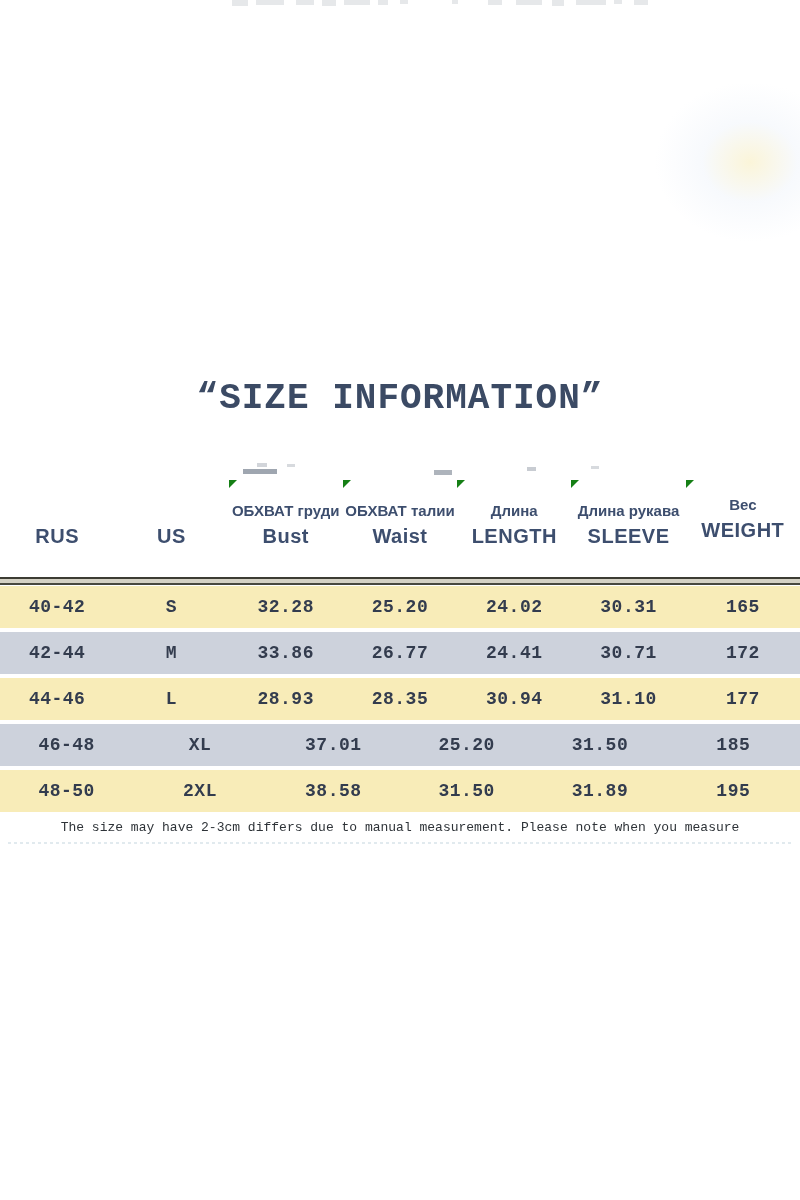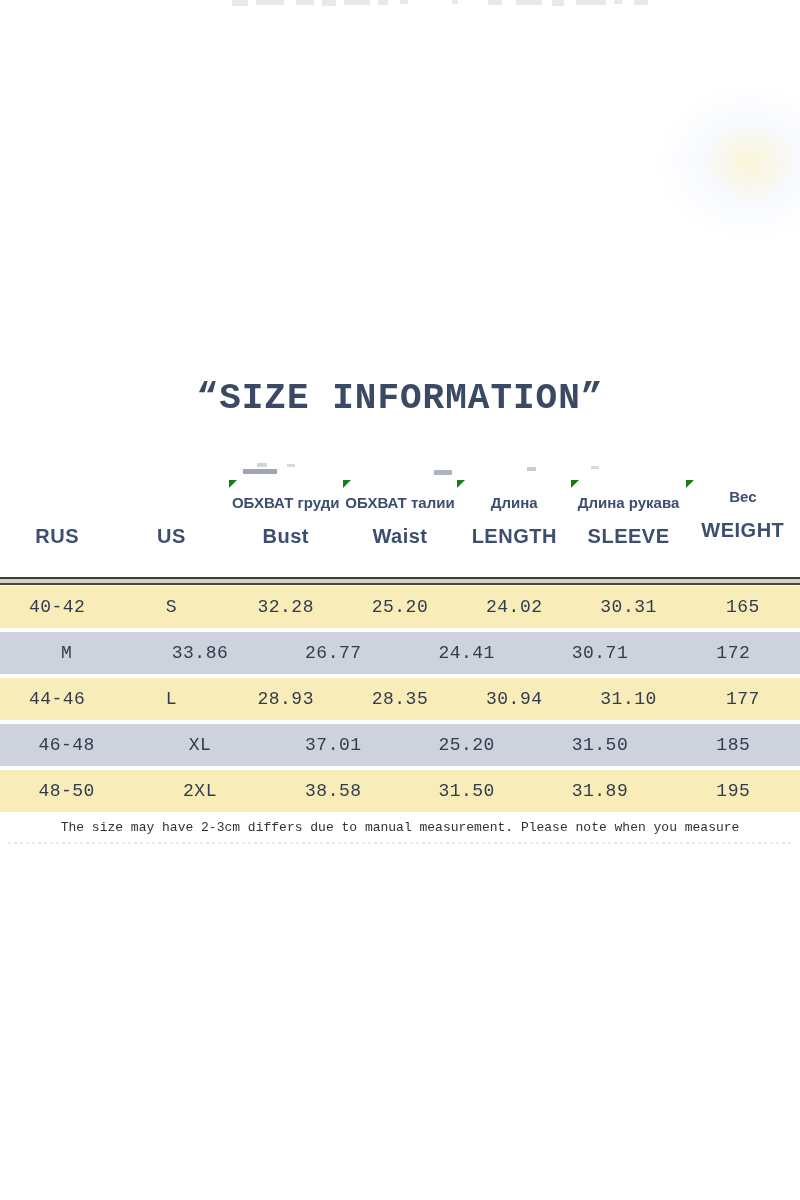--- a/index.html
+++ b/index.html
@@ -48,38 +48,38 @@
 
   .header-row{
     position:absolute;top:494px;left:0;width:100%;height:56px;
     display:flex;
   }
   .hcell{
     flex:1 1 0;display:flex;flex-direction:column;justify-content:flex-end;
     align-items:center;color:var(--header-text);text-align:center;
   }
   .hcell .ru{font-size:15px;font-weight:bold;line-height:22px;height:22px;white-space:nowrap;}
-  .hcell .en{font-size:20px;font-weight:bold;line-height:28px;height:28px;letter-spacing:0.5px;margin-top:8px;}
+  .hcell .en{font-size:20px;font-weight:bold;line-height:28px;height:28px;letter-spacing:0.5px;}
   .hcell.weight{transform:translateY(-6px);}
 
   .sep{
     position:absolute;top:577px;left:0;width:100%;height:8px;
     background:#d4d1c4;
     border-top:2px solid var(--separator-dark);
     border-bottom:2px solid #48483e;
   }
 
   .rows{position:absolute;top:586px;left:0;width:100%;}
   .trow{display:flex;height:42px;margin-bottom:4px;}
   .trow.yellow{background:var(--row-yellow);}
   .trow.gray{background:var(--row-gray);}
   .tcell{
     flex:1 1 0;text-align:center;line-height:42px;
     font-family:"Liberation Mono",monospace;
-    font-size:18px;font-weight:normal;letter-spacing:0.5px;
+    font-size:18px;font-weight:bold;letter-spacing:0.5px;
     color:var(--data-text);white-space:nowrap;
   }
 
   .note{
     position:absolute;top:820px;left:0;width:100%;
     text-align:center;
     font-family:"Liberation Mono",monospace;
     font-size:13px;color:var(--note-text);white-space:nowrap;
   }
   .note-underline{
@@ -165,20 +165,21 @@
     <div class="trow yellow">
       <div class="tcell">40-42</div>
       <div class="tcell">S</div>
       <div class="tcell">32.28</div>
       <div class="tcell">25.20</div>
       <div class="tcell">24.02</div>
       <div class="tcell">30.31</div>
       <div class="tcell">165</div>
     </div>
     <div class="trow gray">
+      <div class="tcell">42-44</div>
       <div class="tcell">M</div>
       <div class="tcell">33.86</div>
       <div class="tcell">26.77</div>
       <div class="tcell">24.41</div>
       <div class="tcell">30.71</div>
       <div class="tcell">172</div>
     </div>
     <div class="trow yellow">
       <div class="tcell">44-46</div>
       <div class="tcell">L</div>

